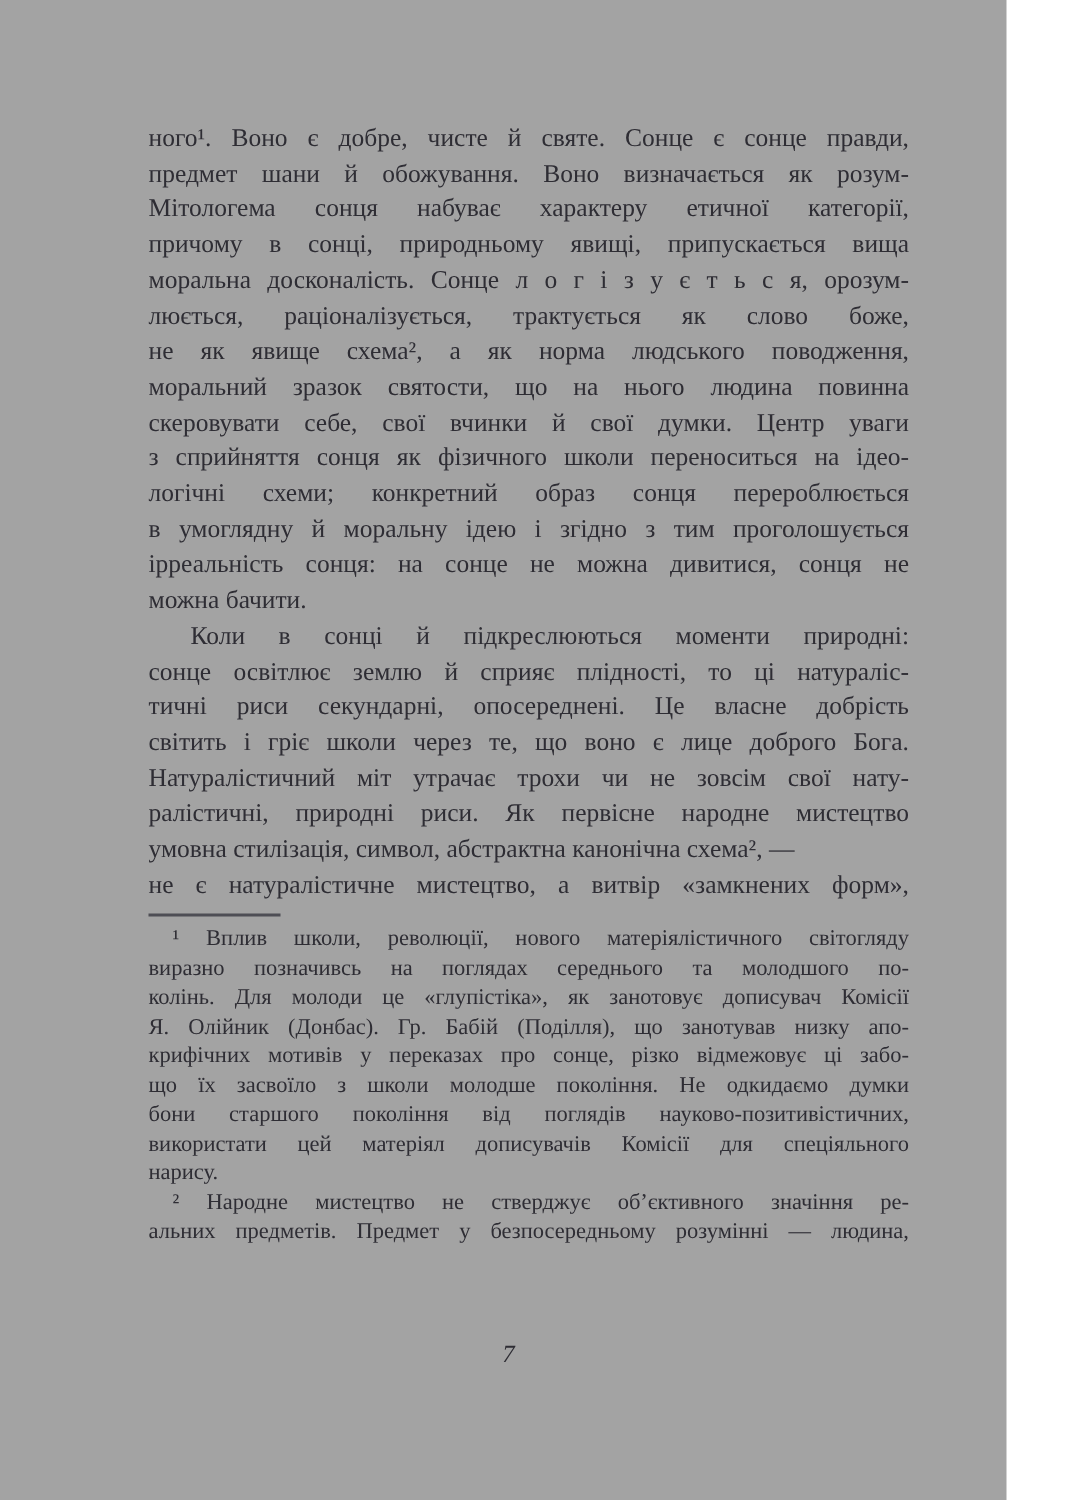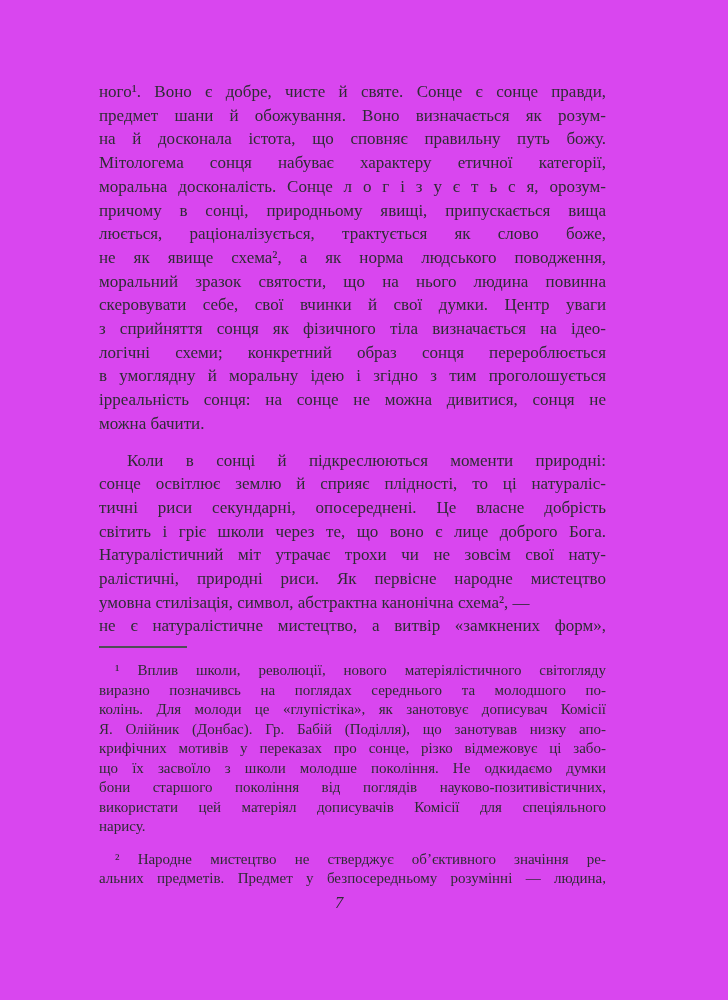--- a/index.html
+++ b/index.html
@@ -2,23 +2,23 @@
 <html><head>
 <meta charset="utf-8">
 <style>
   html, body {
     margin: 0;
     padding: 0;
     background: #ffffff;
   }
   .page {
     position: relative;
-    width: 728px;
+    width: 671px;
     height: 1000px;
-    background: #d946ef;
+    background: #a3a3a3;
     overflow: hidden;
     font-family: "Liberation Serif", "DejaVu Serif", serif;
     color: #2e2d34;
   }
   .text-block {
     position: absolute;
     left: 99px;
     top: 80px;
     width: 507px;
   }
@@ -32,21 +32,20 @@
     font-size: 15px;
     line-height: 19.5px;
     text-align: justify;
   }
   .line.just {
     text-align-last: justify;
     -moz-text-align-last: justify;
   }
   .line.indent {
     text-indent: 28px;
-    margin-top: 13px;
   }
   .fn-text .line.indent {
     text-indent: 16px;
   }
   .fn-rule {
     width: 88px;
     height: 0;
     border-top: 2px solid #4e4e55;
     margin-top: 8px;
   }
@@ -66,29 +65,28 @@
   }
 </style>
 </head>
 <body>
 
 <div class="page">
   <div class="text-block">
     <div class="main-text" id="main-text">
         <div class="line just">ного¹. Воно є добре, чисте й святе. Сонце є сонце правди,</div>
         <div class="line just">предмет шани й обожування. Воно визначається як розум-</div>
-        <div class="line just">на й досконала істота, що сповняє правильну путь божу.</div>
         <div class="line just">Мітологема сонця набуває характеру етичної категорії,</div>
+        <div class="line just">причому в сонці, природньому явищі, припускається вища</div>
         <div class="line just">моральна досконалість. Сонце л о г і з у є т ь с я, орозум-</div>
-        <div class="line just">причому в сонці, природньому явищі, припускається вища</div>
         <div class="line just">люється, раціоналізується, трактується як слово боже,</div>
         <div class="line just">не як явище схема², а як норма людського поводження,</div>
         <div class="line just">моральний зразок святости, що на нього людина повинна</div>
         <div class="line just">скеровувати себе, свої вчинки й свої думки. Центр уваги</div>
-        <div class="line just">з сприйняття сонця як фізичного тіла визначається на ідео-</div>
+        <div class="line just">з сприйняття сонця як фізичного школи переноситься на ідео-</div>
         <div class="line just">логічні схеми; конкретний образ сонця перероблюється</div>
         <div class="line just">в умоглядну й моральну ідею і згідно з тим проголошується</div>
         <div class="line just">ірреальність сонця: на сонце не можна дивитися, сонця не</div>
         <div class="line">можна бачити.</div>
         <div class="line just indent">Коли в сонці й підкреслюються моменти природні:</div>
         <div class="line just">сонце освітлює землю й сприяє плідності, то ці натураліс-</div>
         <div class="line just">тичні риси секундарні, опосереднені. Це власне добрість</div>
         <div class="line just">світить і гріє школи через те, що воно є лице доброго Бога.</div>
         <div class="line just">Натуралістичний міт утрачає трохи чи не зовсім свої нату-</div>
         <div class="line just">ралістичні, природні риси. Як первісне народне мистецтво</div>

